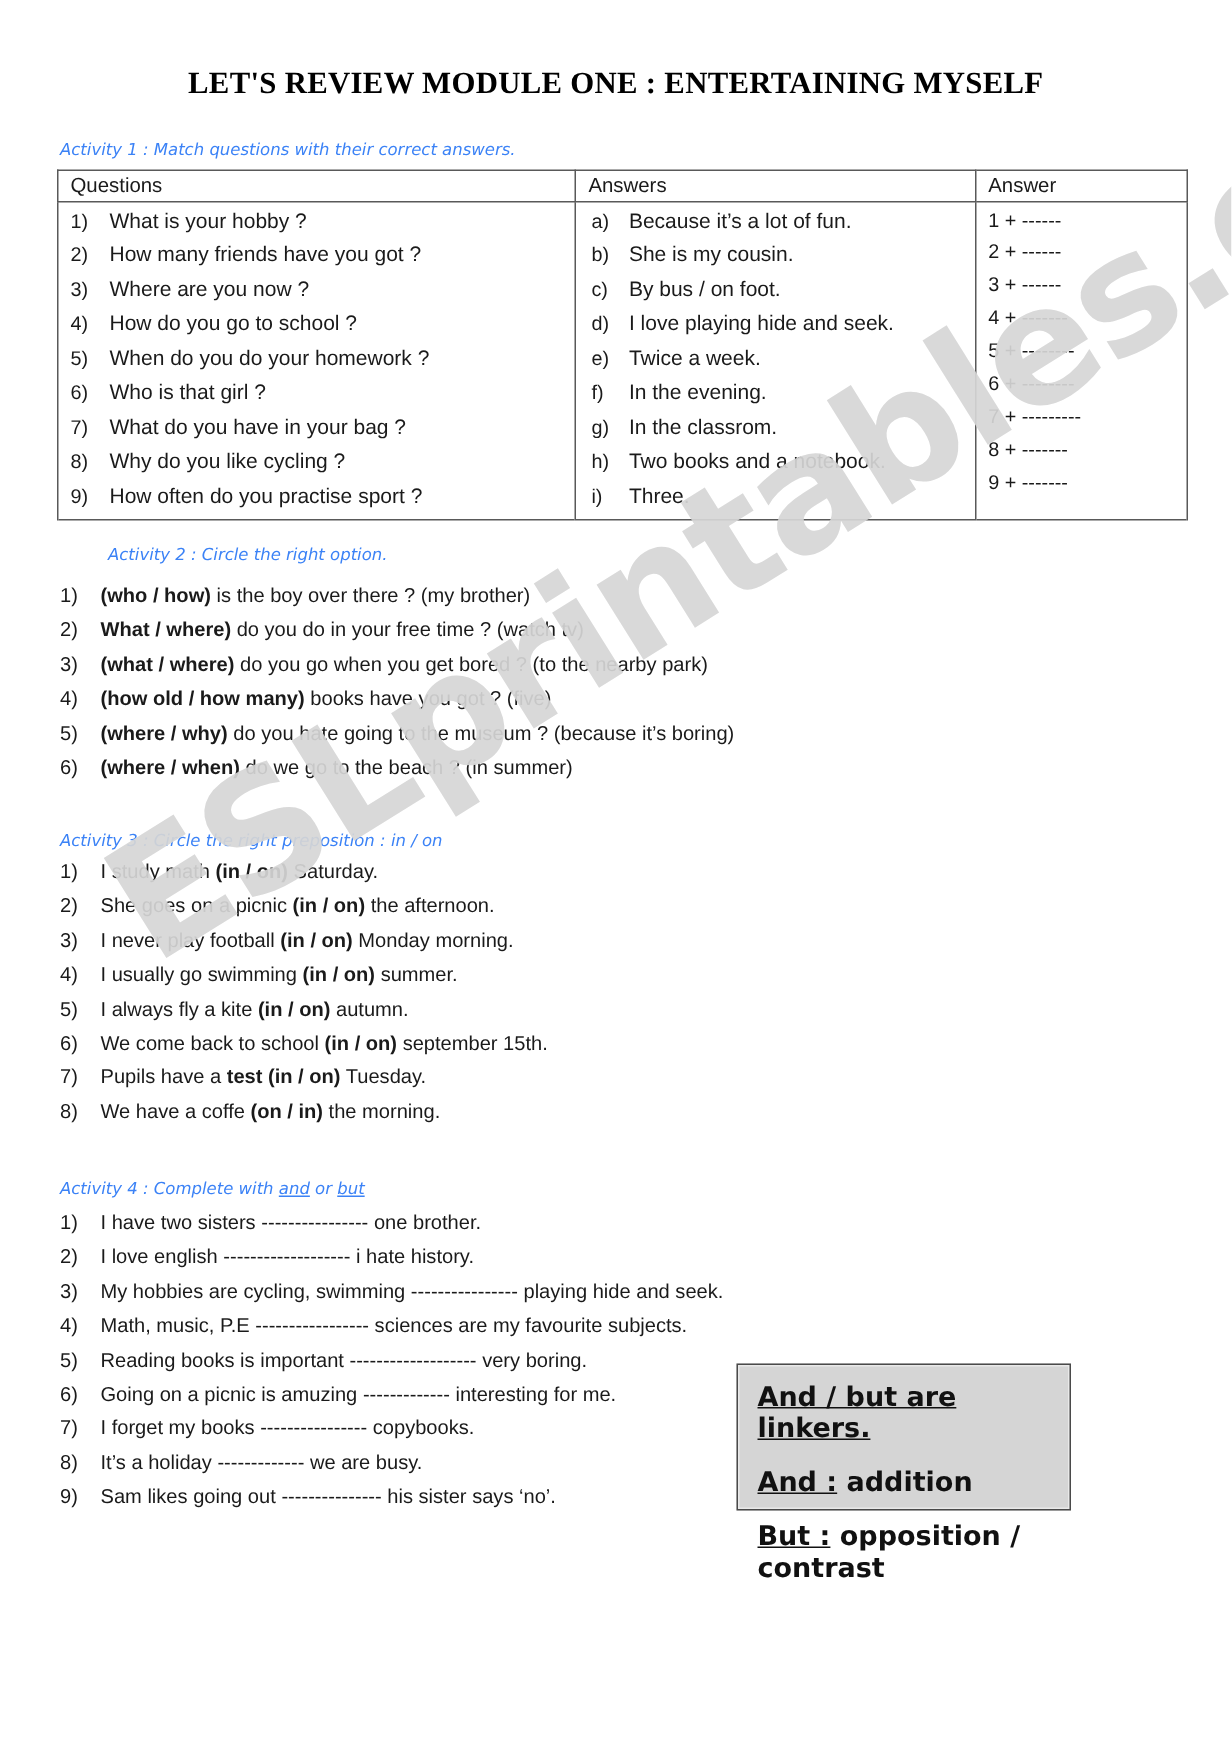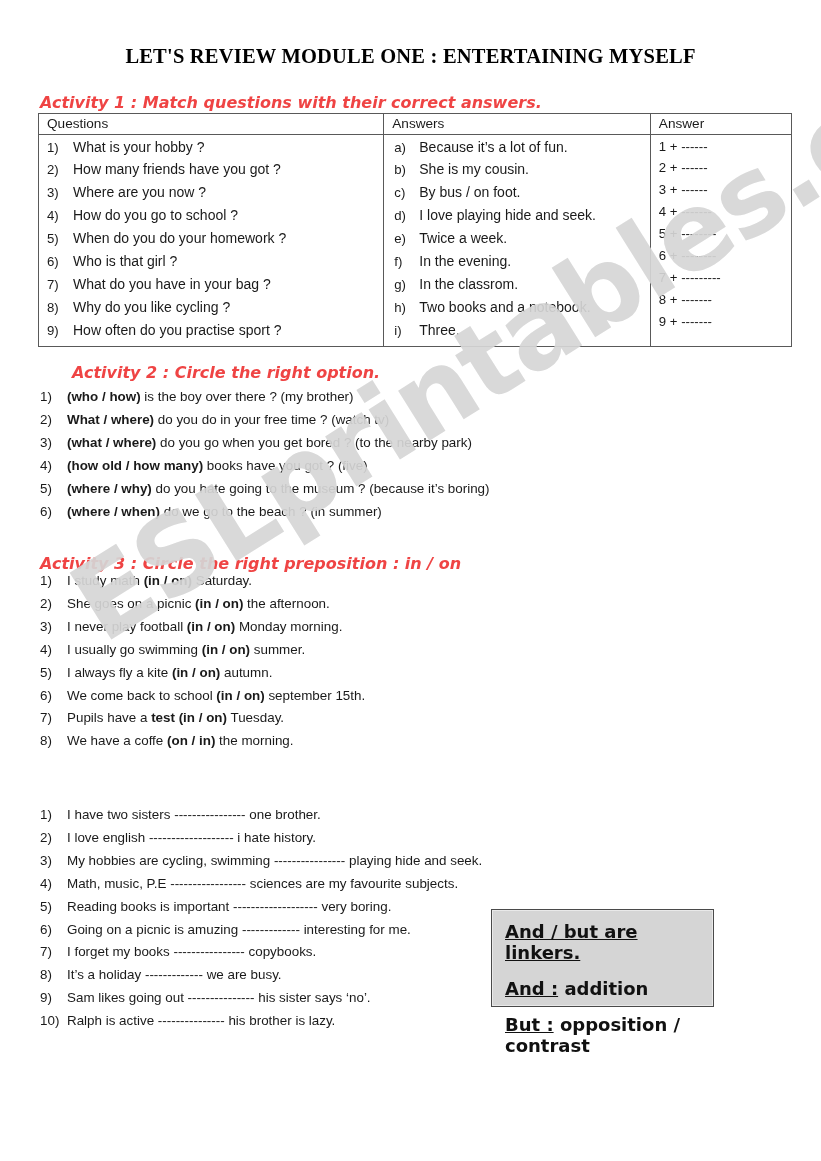--- a/index.html
+++ b/index.html
@@ -59,23 +59,23 @@
     text-align: center;
     font-family: "Liberation Serif", serif;
     font-weight: bold;
     font-size: 20.5px;
     letter-spacing: 0.2px;
     color: #000;
   }
 
   .activity-head {
     font-style: italic;
-    font-weight: bold;
-    font-size: 16px;
-    color: #ef4444;
+    font-weight: normal;
+    font-size: 11px;
+    color: #3b82f6;
     font-family: "DejaVu Sans", sans-serif;
   }
   .activity-head .u { text-decoration: underline; }
 
   
   #act1-head { position: absolute; left: 40px; top: 93px; }
 
   #match-table {
     position: absolute;
     left: 38px;
@@ -369,20 +369,23 @@
       <div class="ex-line">
         <span class="num">7)</span>
         <div class="body"><span>Pupils have a </span><b>test (in / on)</b><span> Tuesday.</span></div>
       </div>
       <div class="ex-line">
         <span class="num">8)</span>
         <div class="body"><span>We have a coffe </span><b>(on / in)</b><span> the morning.</span></div>
       </div>
     </div>
 
+  <div id="act4-head" class="activity-head">
+    <span>Activity 4 : Complete with </span><span class="u">and</span><span> or </span><span class="u">but</span>
+  </div>
   <div id="act4-list" class="ex-list">
       <div class="ex-line">
         <span class="num">1)</span>
         <div class="body"><span>I have two sisters </span><span>----------------</span><span> one brother.</span></div>
       </div>
       <div class="ex-line">
         <span class="num">2)</span>
         <div class="body"><span>I love english </span><span>-------------------</span><span> i hate history.</span></div>
       </div>
       <div class="ex-line">
@@ -405,24 +408,20 @@
         <span class="num">7)</span>
         <div class="body"><span>I forget my books </span><span>----------------</span><span> copybooks.</span></div>
       </div>
       <div class="ex-line">
         <span class="num">8)</span>
         <div class="body"><span>It’s a holiday </span><span>-------------</span><span> we are busy.</span></div>
       </div>
       <div class="ex-line">
         <span class="num">9)</span>
         <div class="body"><span>Sam likes going out </span><span>---------------</span><span> his sister says ‘no’.</span></div>
-      </div>
-      <div class="ex-line">
-        <span class="num">10)</span>
-        <div class="body"><span>Ralph is active </span><span>---------------</span><span> his brother is lazy.</span></div>
       </div>
     </div>
 
   <div id="note-box">
     <div class="note-line">
       <span class="u">And / but are linkers.</span>
     </div>
     <div class="note-line">
       <span class="u">And :</span><span> addition</span>
     </div>

